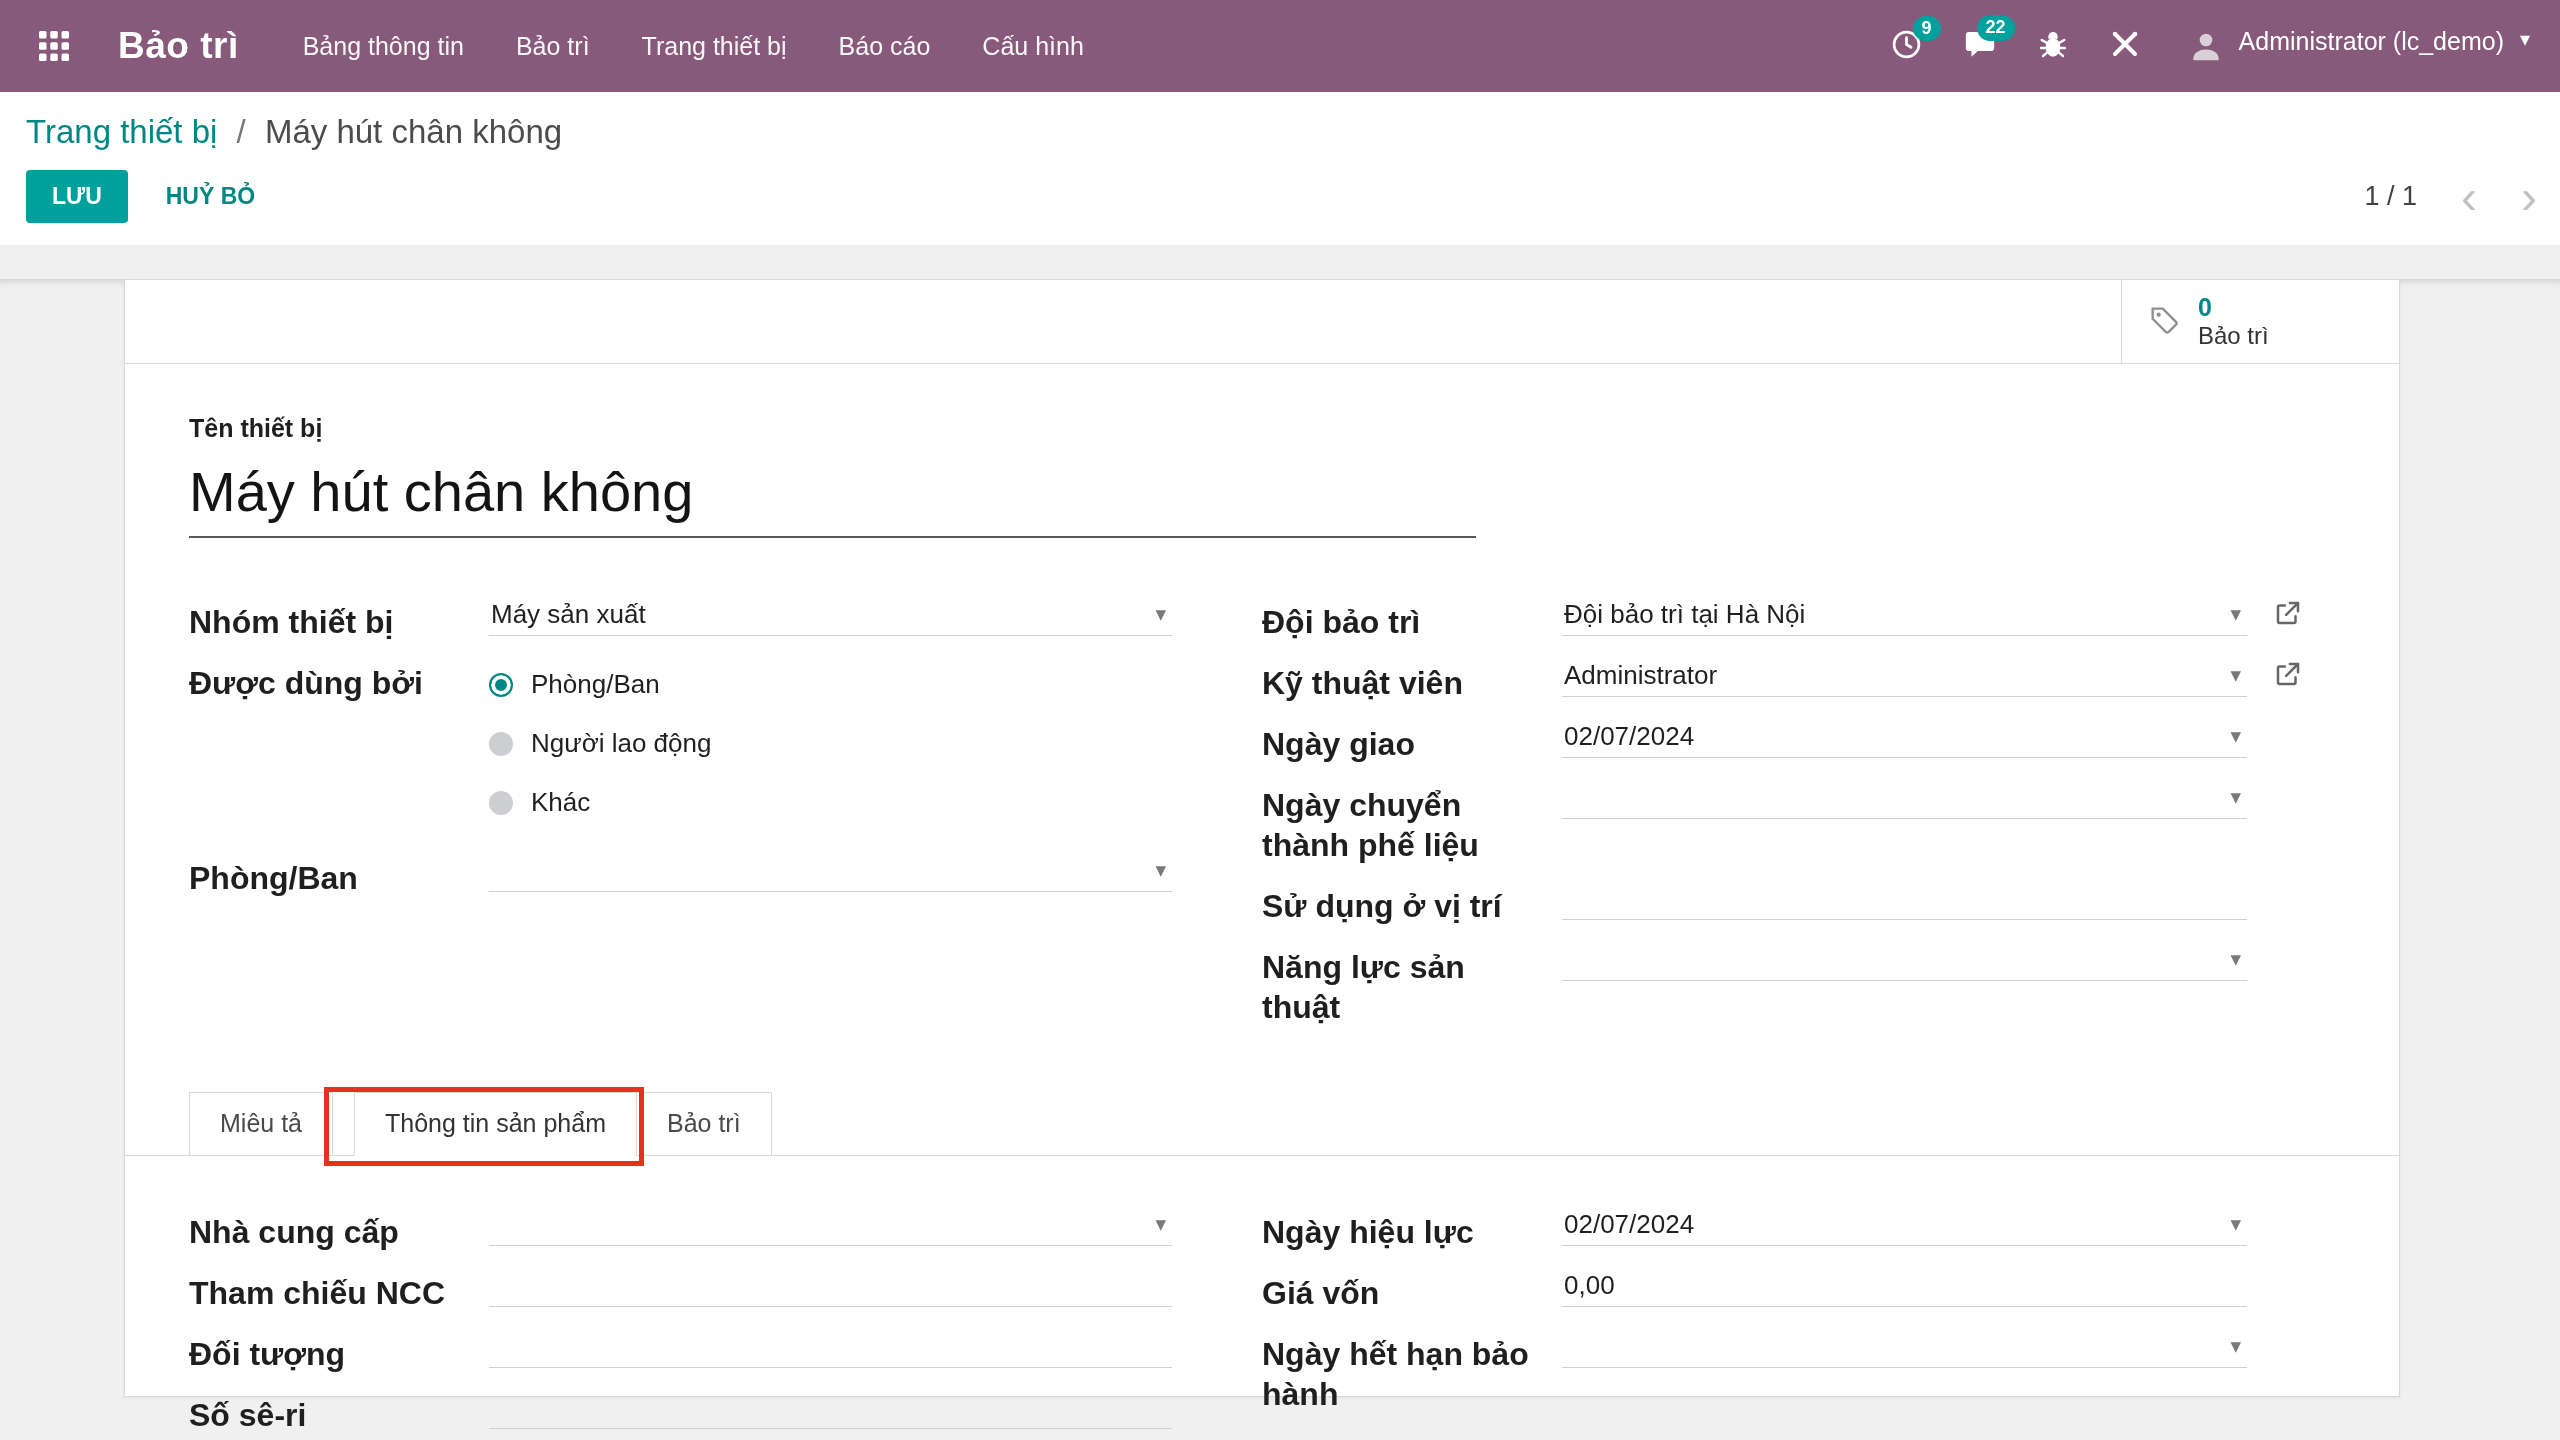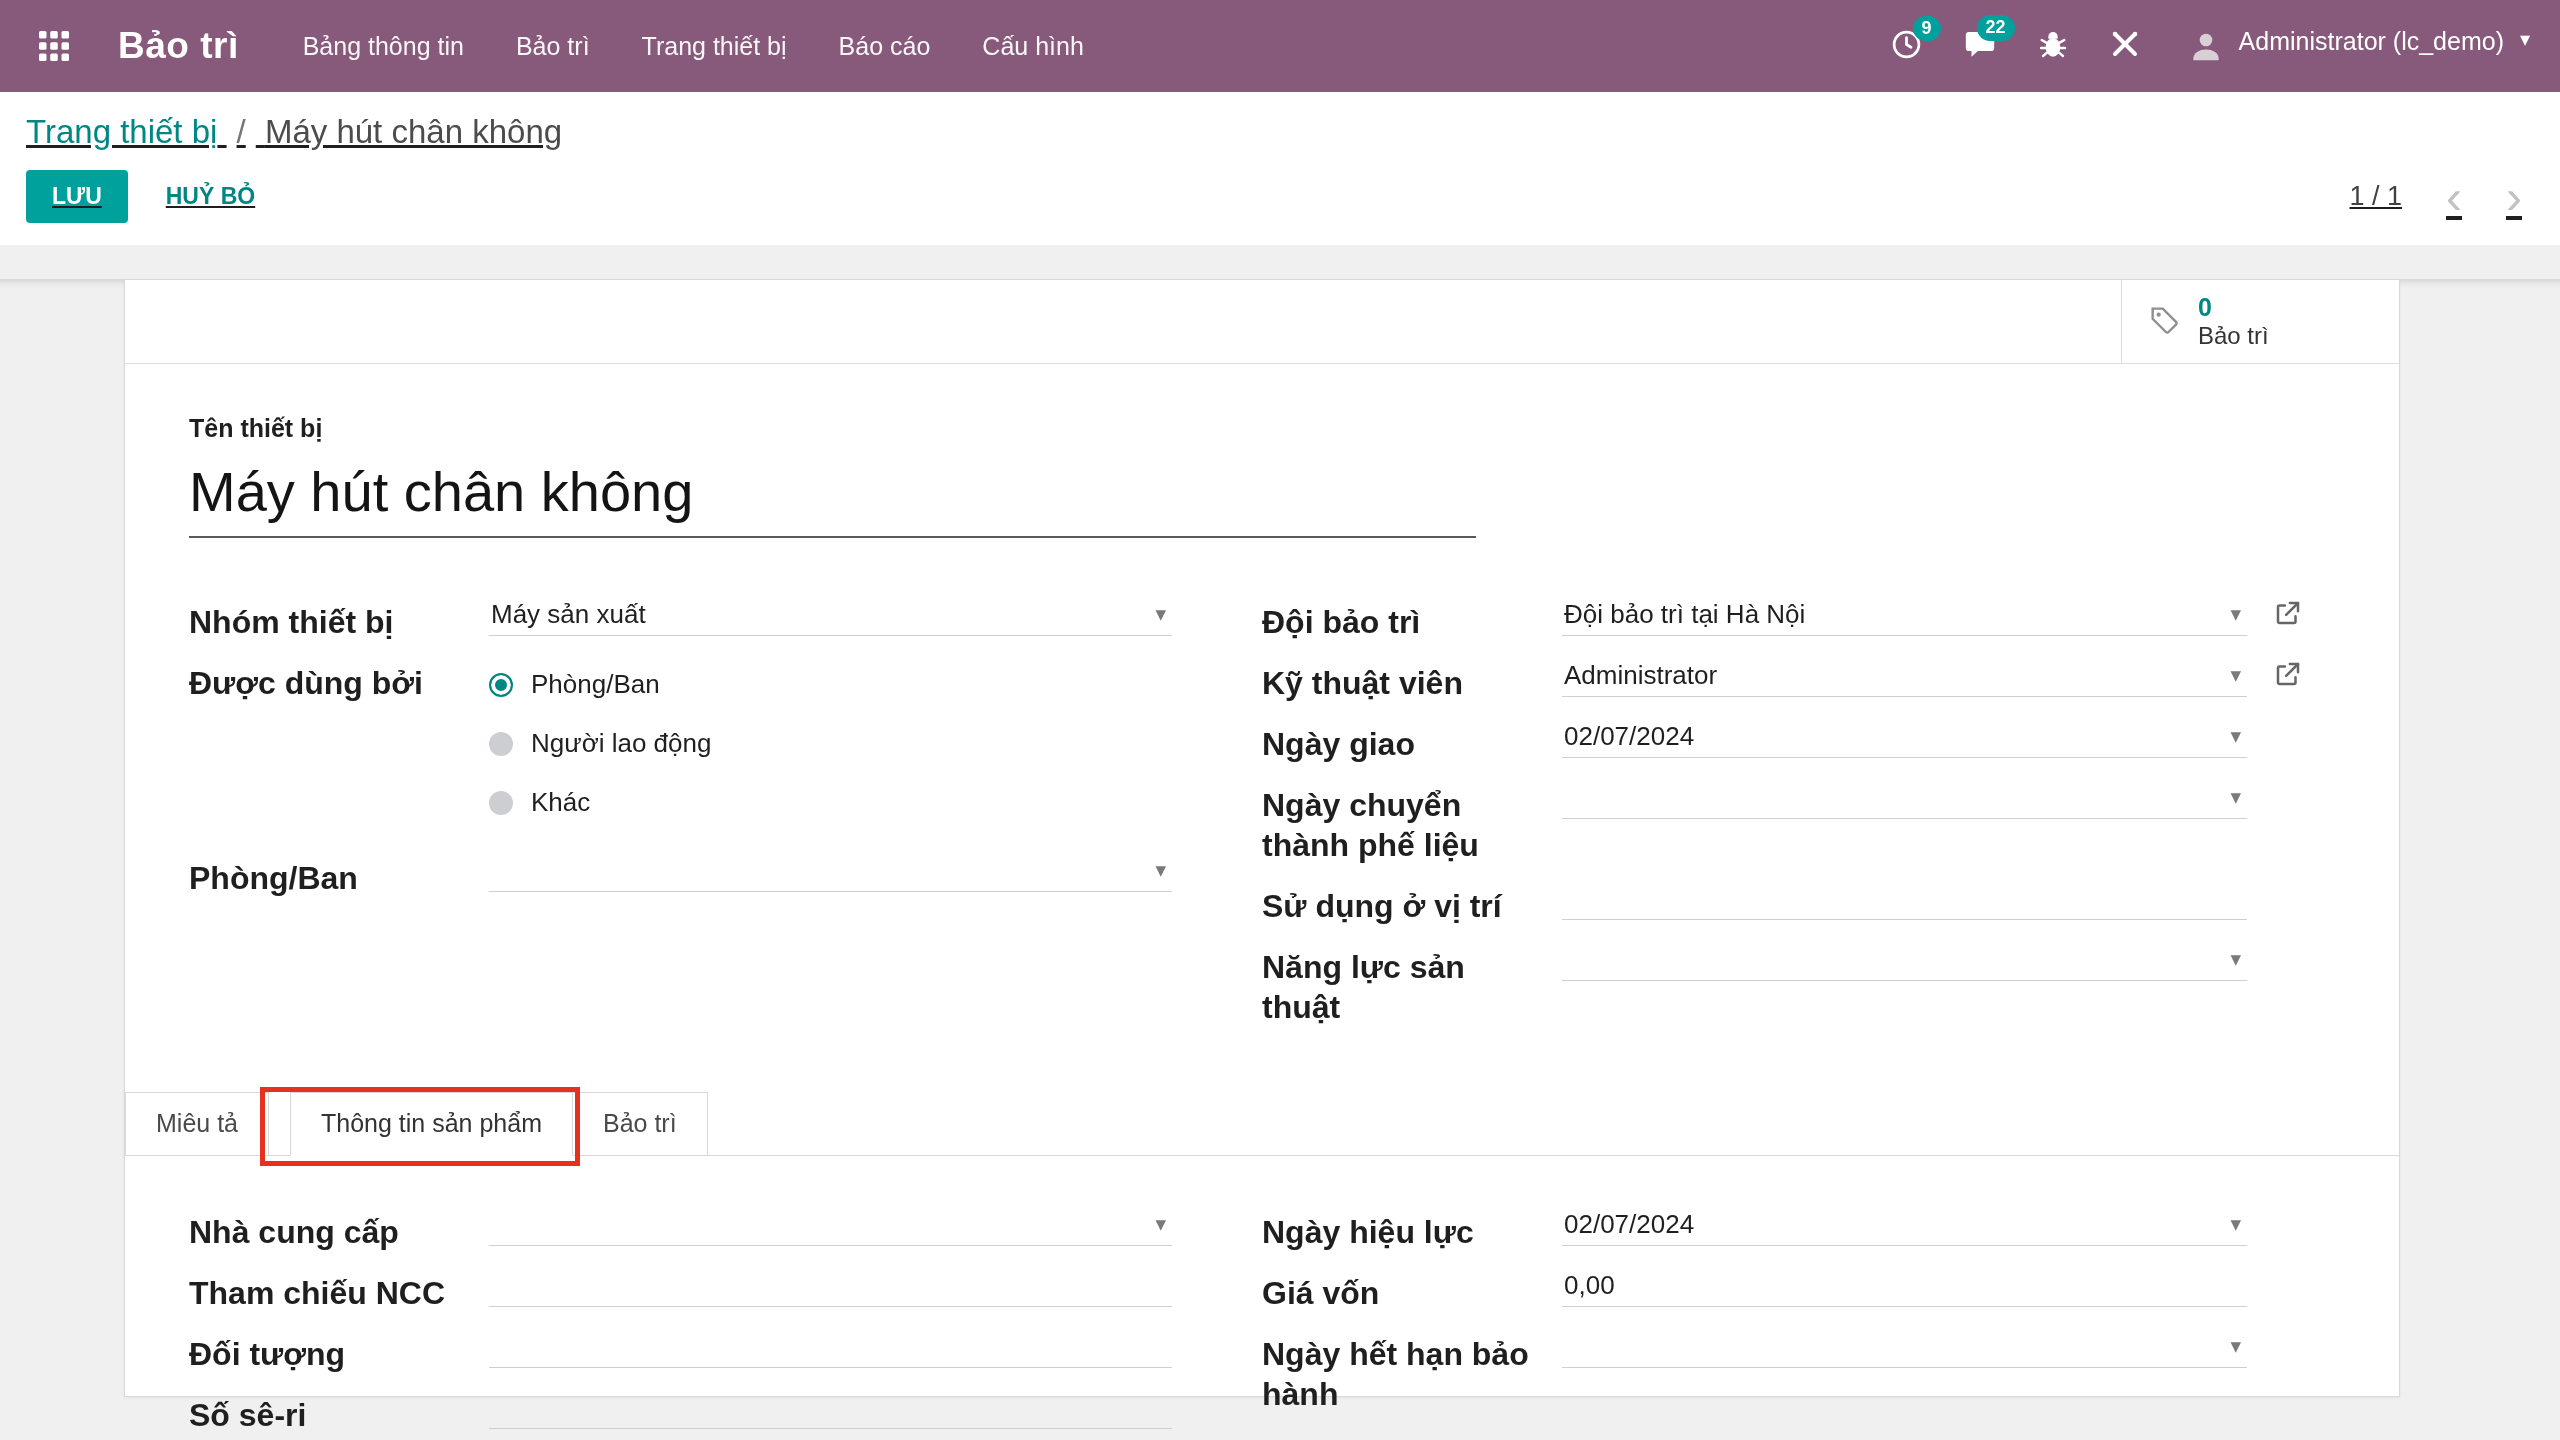--- a/index.html
+++ b/index.html
@@ -21,21 +21,21 @@
   .badge {
     position: absolute; top: -12px; right: -18px; background: #00A09D; color: #fff;
     font-size: 18px; font-weight: bold; border-radius: 20px; padding: 2px 9px; line-height: 1.2;
   }
   .user-menu { display: flex; align-items: flex-start; gap: 14px; cursor: pointer; margin-left: 6px; }
   .avatar { width: 38px; height: 38px; border-radius: 50%; overflow: hidden; display:flex; align-items:center; justify-content:center; }
   .user-name { font-size: 25px; }
   .nav-caret { font-size: 20px; margin-left: 2px; }
 
   
-  .control-panel { background: #fff; padding: 20px 38px 22px 26px; text-decoration: underline; }
+  .control-panel { background: #fff; padding: 20px 23px 22px 26px; }
   .breadcrumb { font-size: 33px; line-height: 40px; }
   .breadcrumb .bc-parent { color: #008784; cursor: pointer; }
   .breadcrumb .bc-sep { color: #777; margin: 0 10px; }
   .breadcrumb .bc-current { color: #4c4c4c; }
   .actions-row { display: flex; align-items: center; margin-top: 18px; }
   .btn-save {
     background: #00A09D; color: #fff; border: none; font-size: 23px; font-weight: bold;
     padding: 13px 26px; border-radius: 4px; cursor: pointer; font-family: inherit;
   }
   .btn-discard {
@@ -89,21 +89,21 @@
   .ext-link { position: absolute; right: -56px; top: 8px; width: 30px; height: 30px; cursor: pointer; }
 
   
   .radio-group { padding-top: 4px; }
   .radio-item { display: flex; align-items: center; gap: 18px; height: 59px; font-size: 26px; cursor: pointer; }
   .radio { width: 24px; height: 24px; border-radius: 50%; background: #cdced1; flex: 0 0 24px; }
   .radio.selected { background: #008784; border: 2px solid #008784; box-shadow: inset 0 0 0 4px #fff; }
 
   
   .notebook { margin-top: 56px; }
-  .tabs { display: flex; align-items: flex-end; border-bottom: 1px solid #d8d8d8; }
+  .tabs { display: flex; align-items: flex-end; padding-left: 64px; border-bottom: 1px solid #d8d8d8; }
   .tab {
     font-size: 25px; color: #4a4a4a; padding: 16px 30px 17px; background: #fff;
     border: 1px solid #d8d8d8; margin-bottom: -1px; margin-right: -1px; cursor: pointer; white-space: nowrap;
   }
   .tab.active { border-bottom-color: #fff; color: #333; }
   .tab-wrap { position: relative; display: flex; align-items: flex-end; margin-bottom: -1px; z-index: 2; }
   .tab-wrap .tab { margin-bottom: 0; margin-left: 22px; }
   .annotation {
     position: absolute; top: -5px; bottom: -10px; left: -8px; right: -8px;
     border: 5px solid #e7311f; pointer-events: none; z-index: 5;

